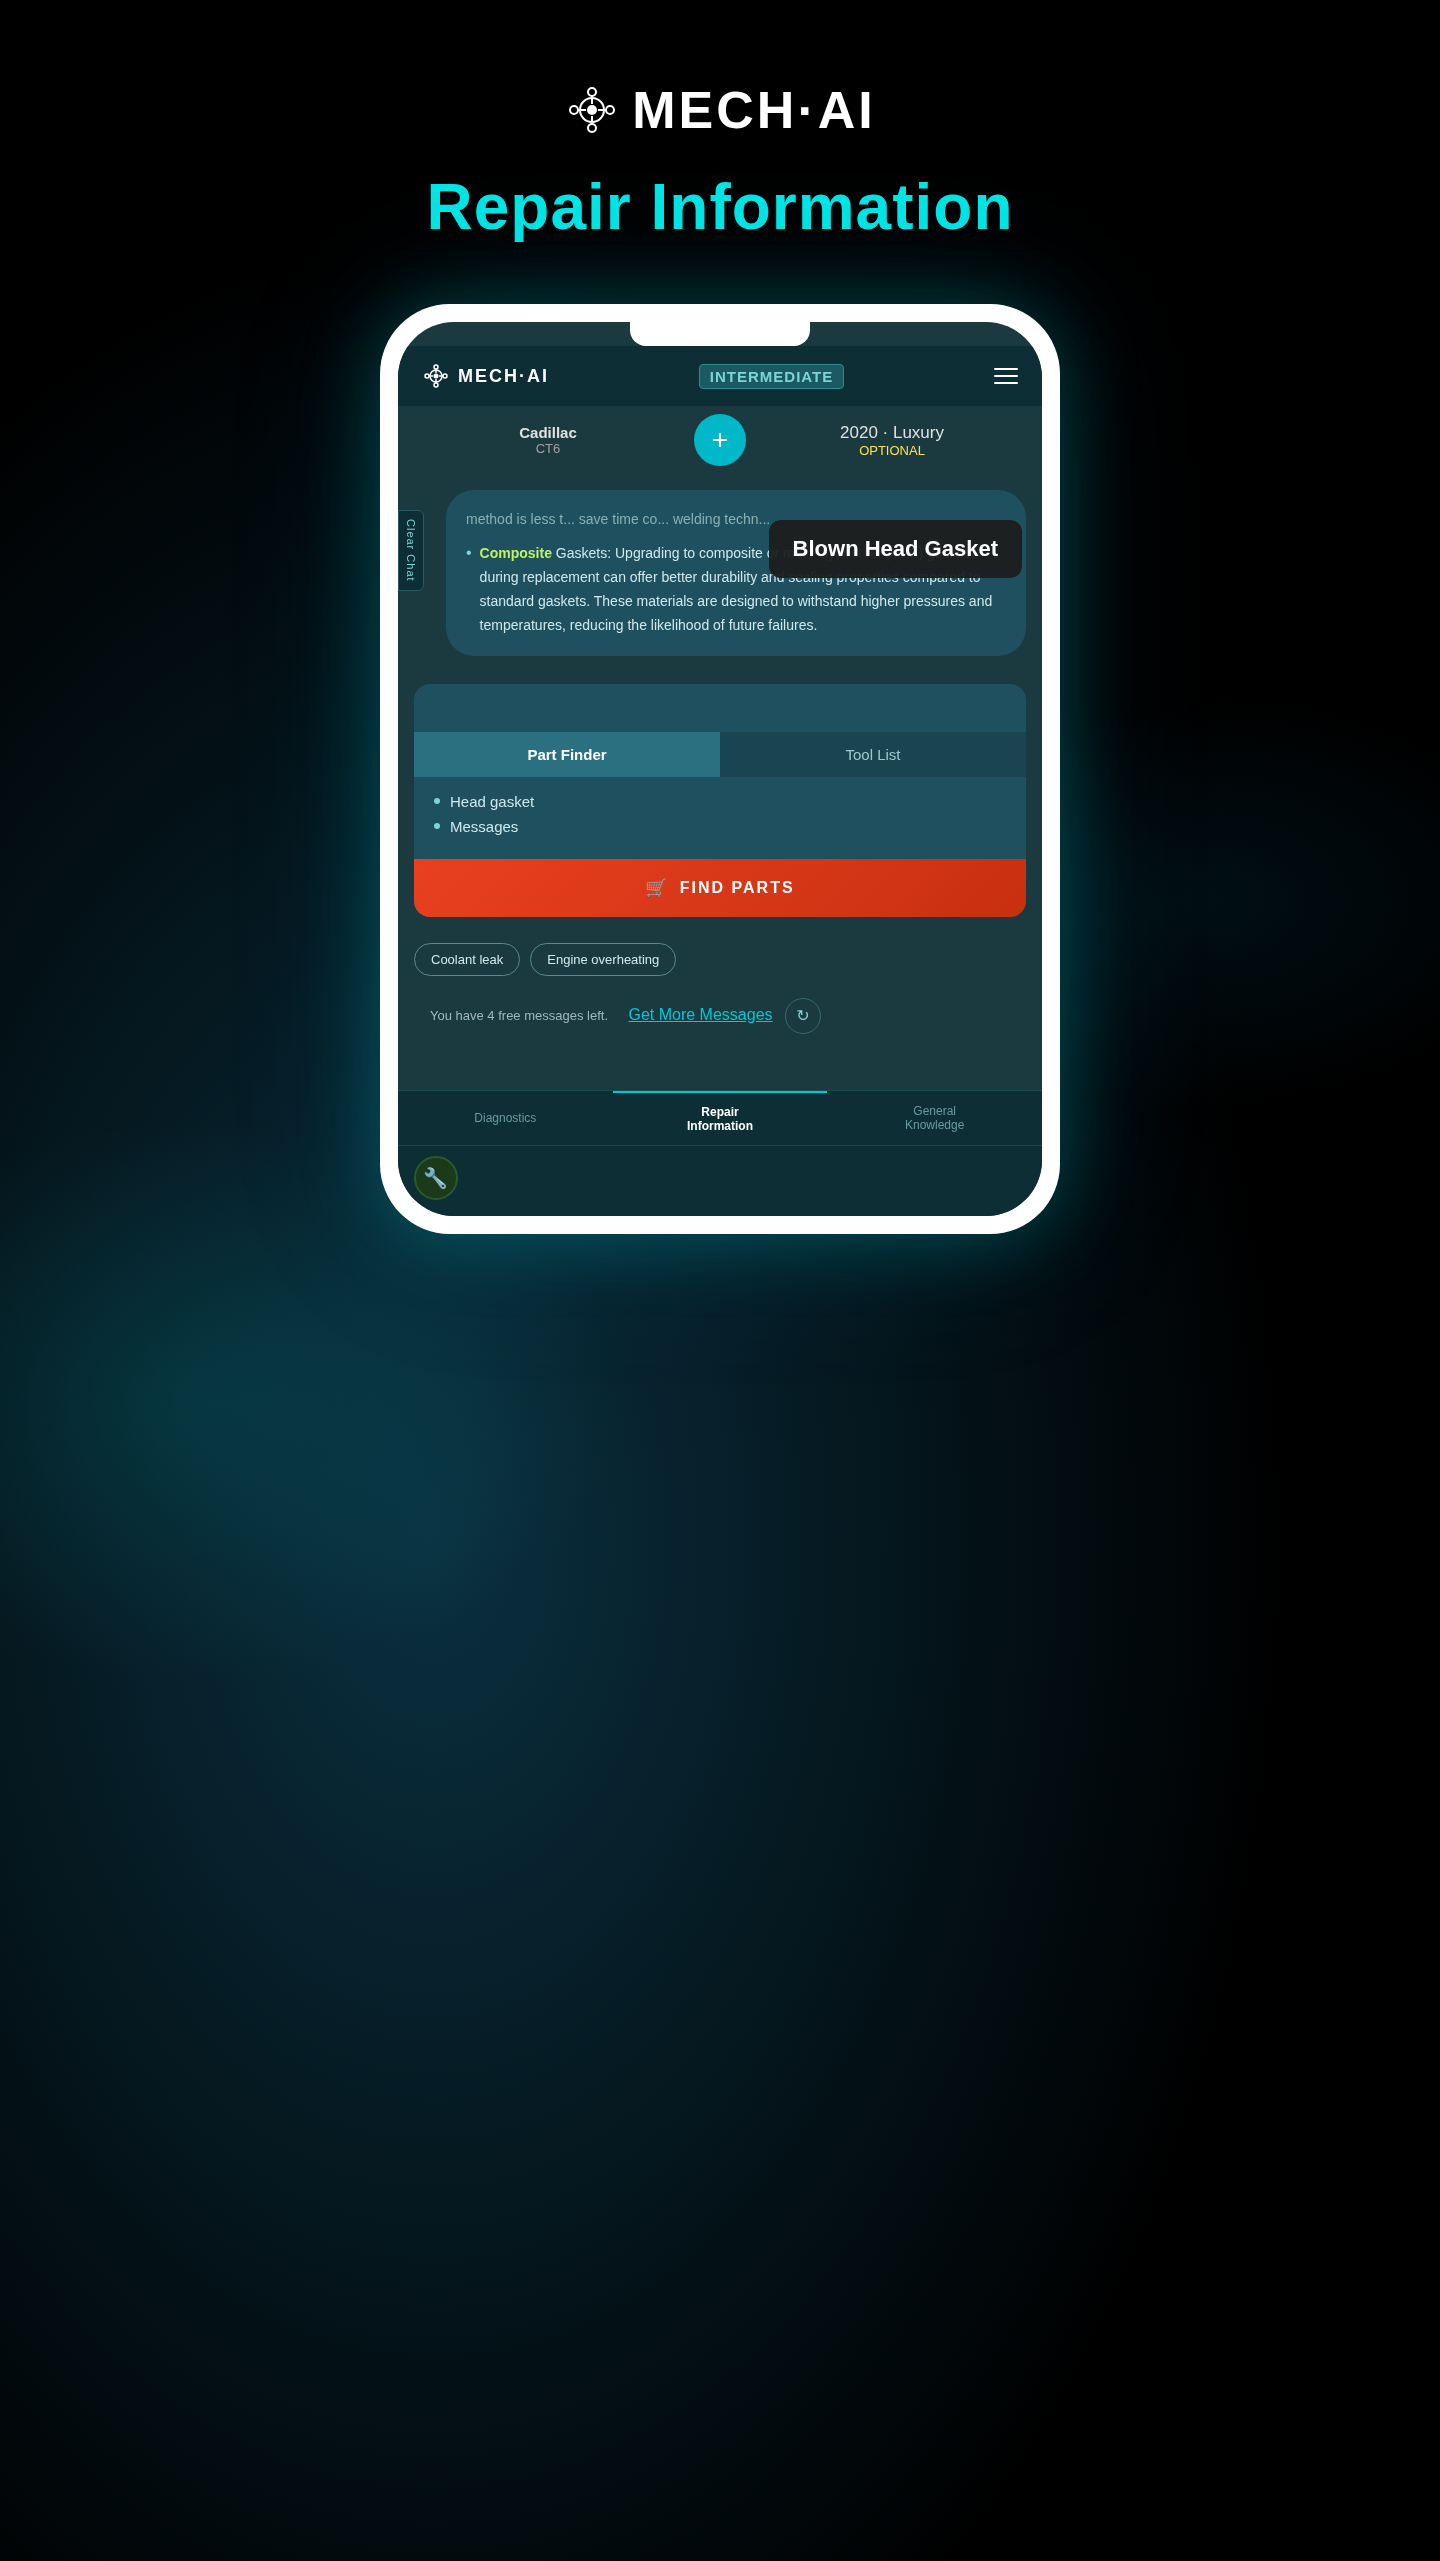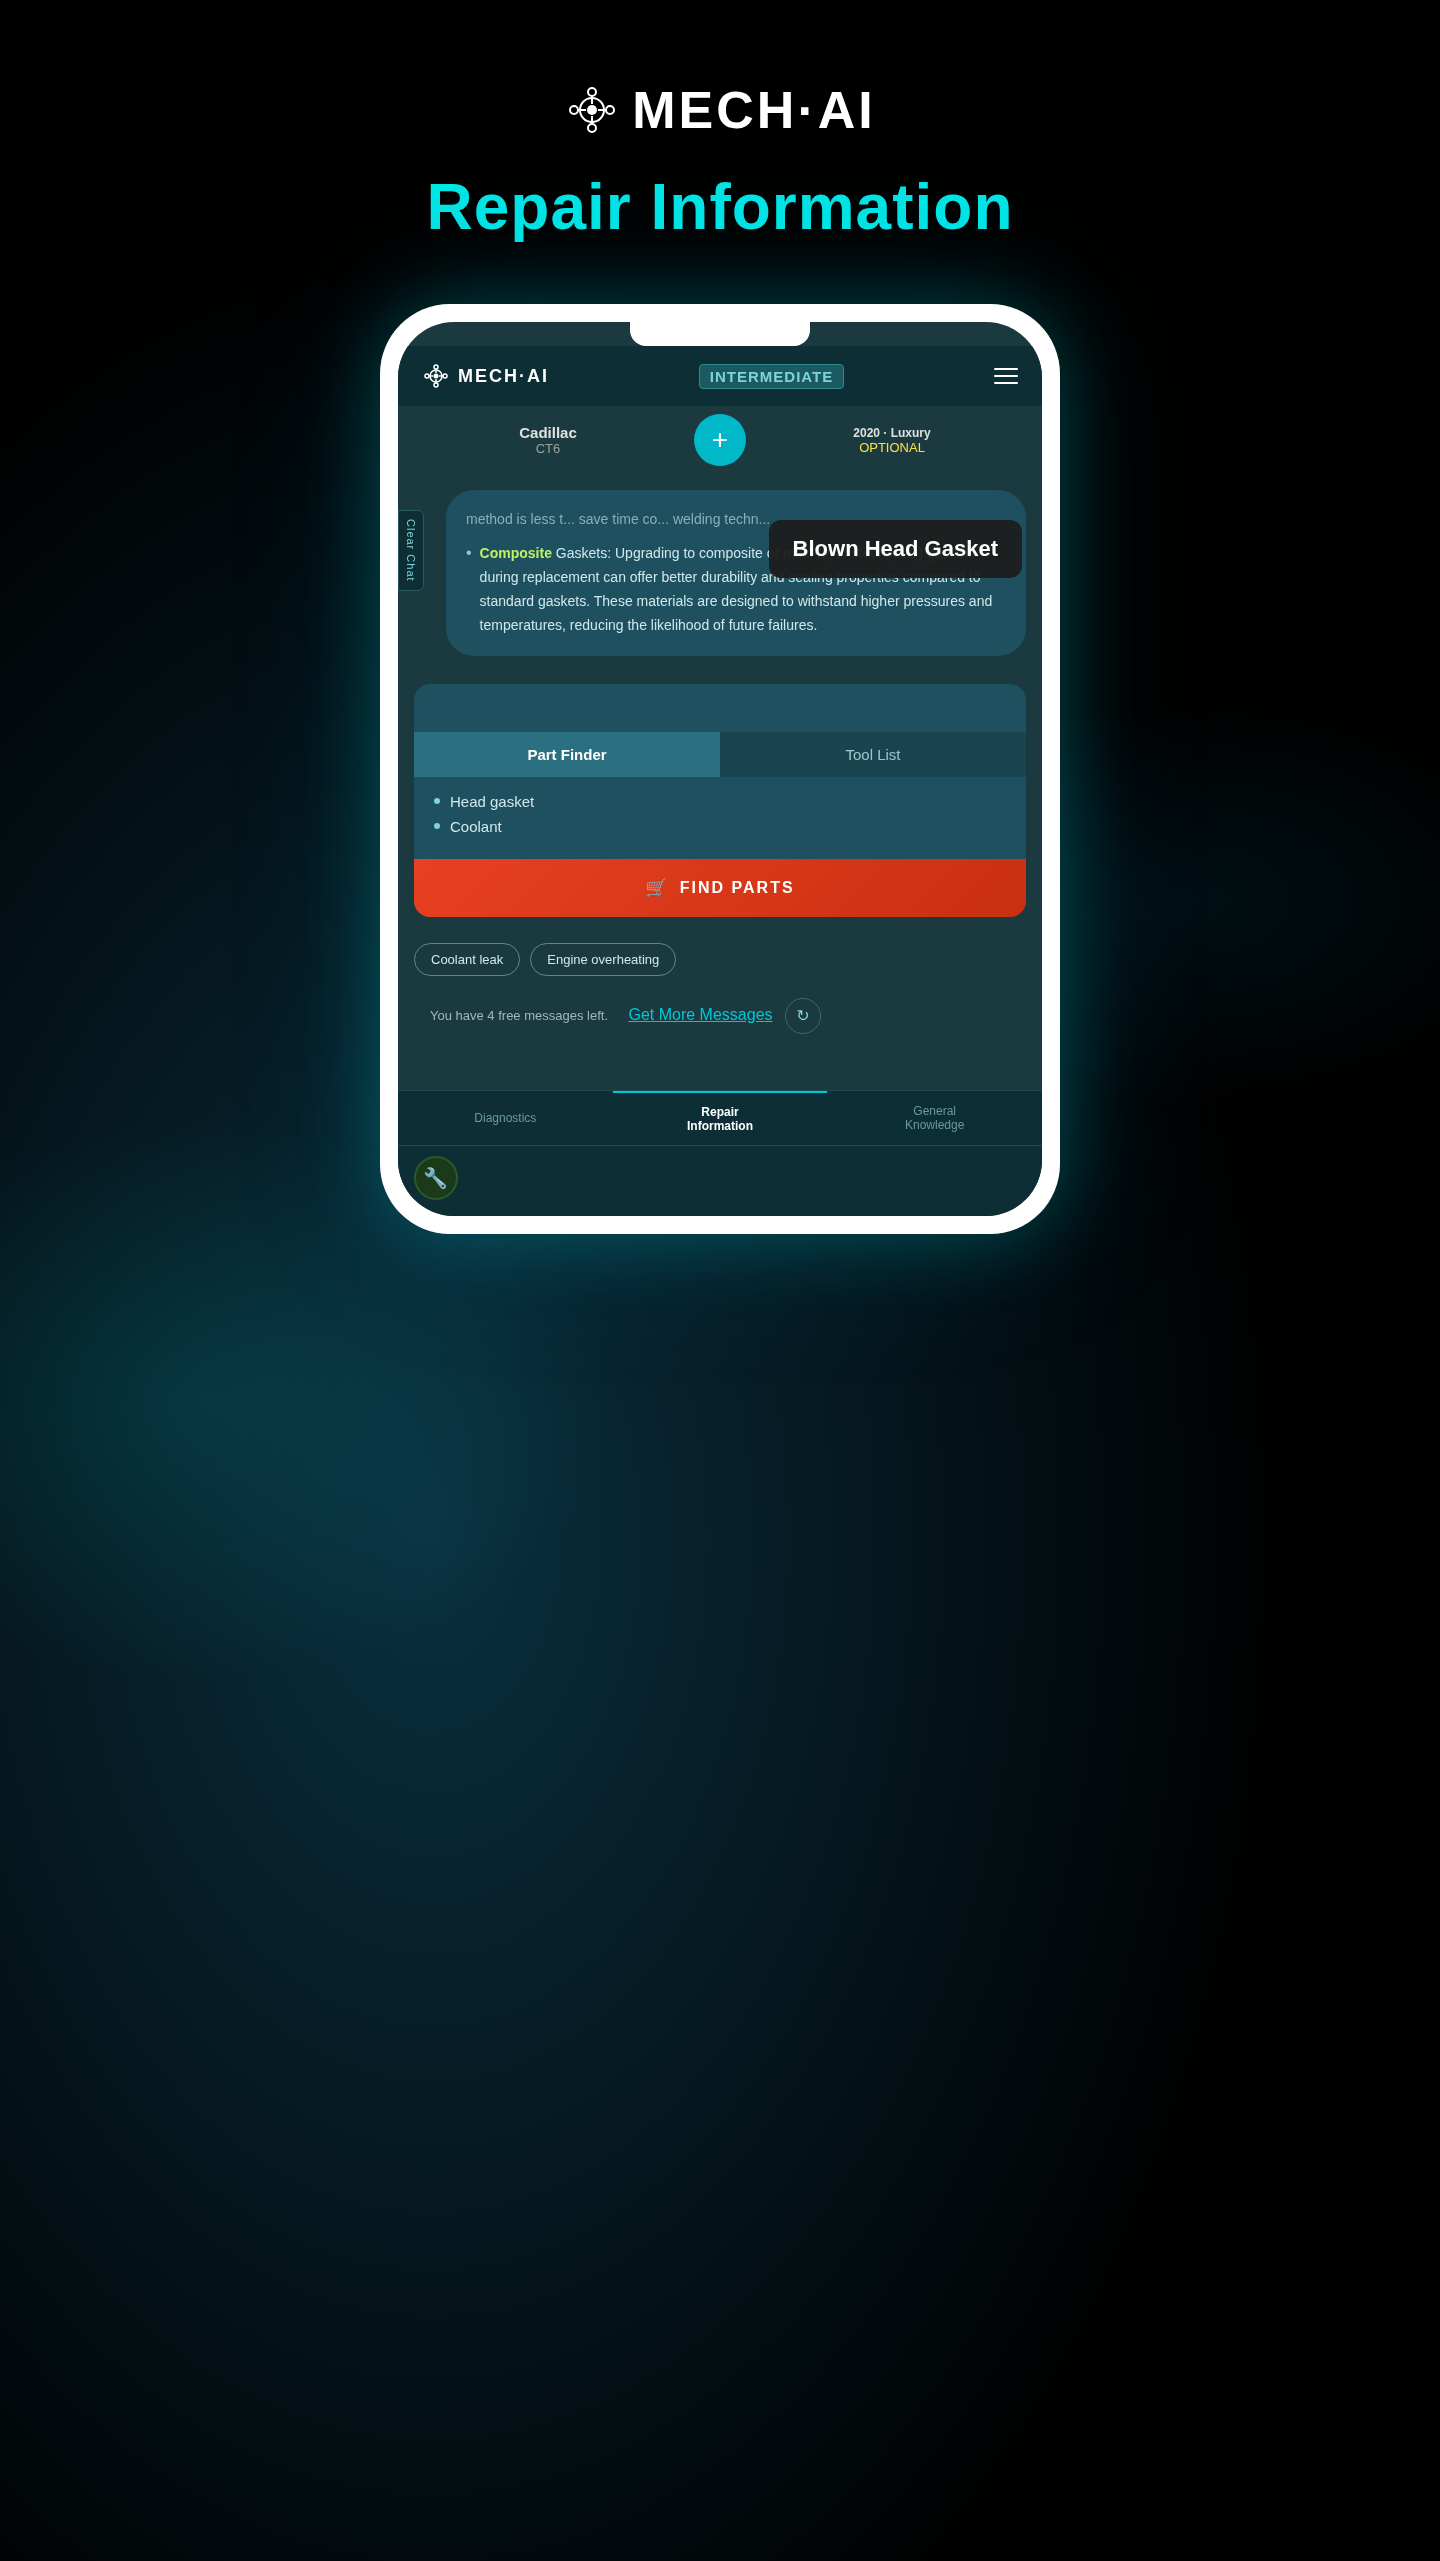--- a/index.html
+++ b/index.html
@@ -196,22 +196,22 @@
       flex-shrink: 0;
       margin: 0 12px;
     }
 
     .vehicle-right {
       flex: 1;
       text-align: center;
     }
 
     .vehicle-year {
-      font-size: 12px;
-      font-weight: 700;
+      font-size: 17px;
+      font-weight: 400;
       color: #e0e0e0;
     }
 
     .vehicle-trim {
       font-size: 13px;
       color: #fde047;
     }
 
     
     .chat-area {
@@ -600,21 +600,21 @@
               <div class="tab-active">Part Finder</div>
               <div class="tab-inactive">Tool List</div>
             </div>
             <div class="part-list">
               <div class="part-item">
                 <div class="part-bullet"></div>
                 <span class="part-name">Head gasket</span>
               </div>
               <div class="part-item">
                 <div class="part-bullet"></div>
-                <span class="part-name">Coolant</span>
+                <span class="part-name">Messages</span>
               </div>
             </div>
             <div class="find-parts-btn">
               <span class="find-parts-icon">🛒</span>
               <span class="find-parts-text">FIND PARTS</span>
             </div>
           </div>
 
           <div class="suggestions-row">
             <div class="suggestion-chip">Coolant leak</div>

